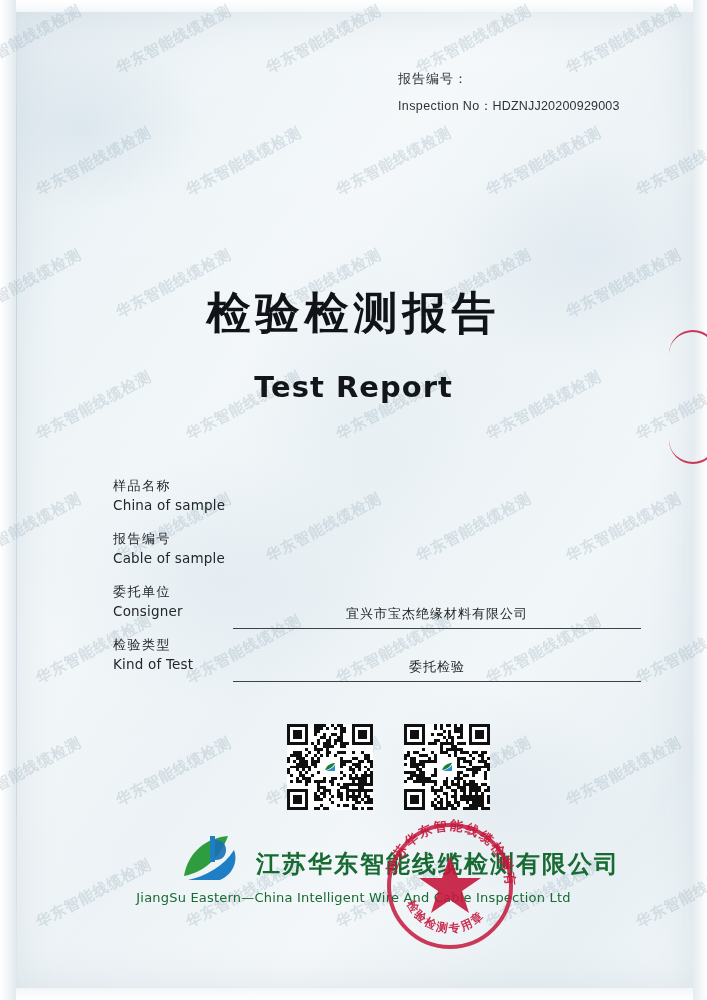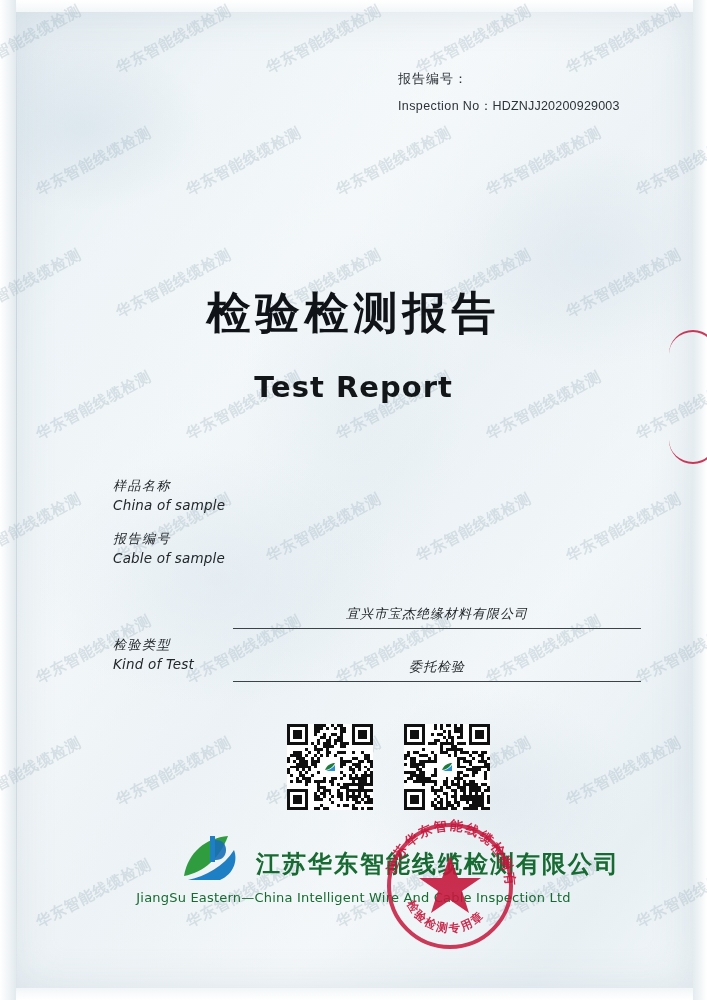--- a/index.html
+++ b/index.html
@@ -138,21 +138,20 @@
   
   .fields {
     position: absolute;
     left: 113px;
     top: 478px;
     width: 528px;
   }
   .field {
     position: relative;
     height: 53px;
-    font-style: italic;
   }
   .field-labels {
     position: absolute;
     left: 0;
     top: 0;
     width: 128px;
     font-family: "DejaVu Sans", sans-serif;
     color: #22272b;
   }
   .label-cn {
@@ -347,20 +346,24 @@
     </div>
 
     <div class="field">
       <div class="field-labels">
         <div class="label-cn">报告编号</div>
         <div class="label-en">Cable of sample</div>
       </div>
     </div>
 
     <div class="field">
+      <div class="field-labels">
+        <div class="label-cn">委托单位</div>
+        <div class="label-en">Consigner</div>
+      </div>
       <div class="field-value-wrap">
         <div class="field-value">宜兴市宝杰绝缘材料有限公司</div>
       </div>
     </div>
 
     <div class="field">
       <div class="field-labels">
         <div class="label-cn">检验类型</div>
         <div class="label-en">Kind of Test</div>
       </div>

